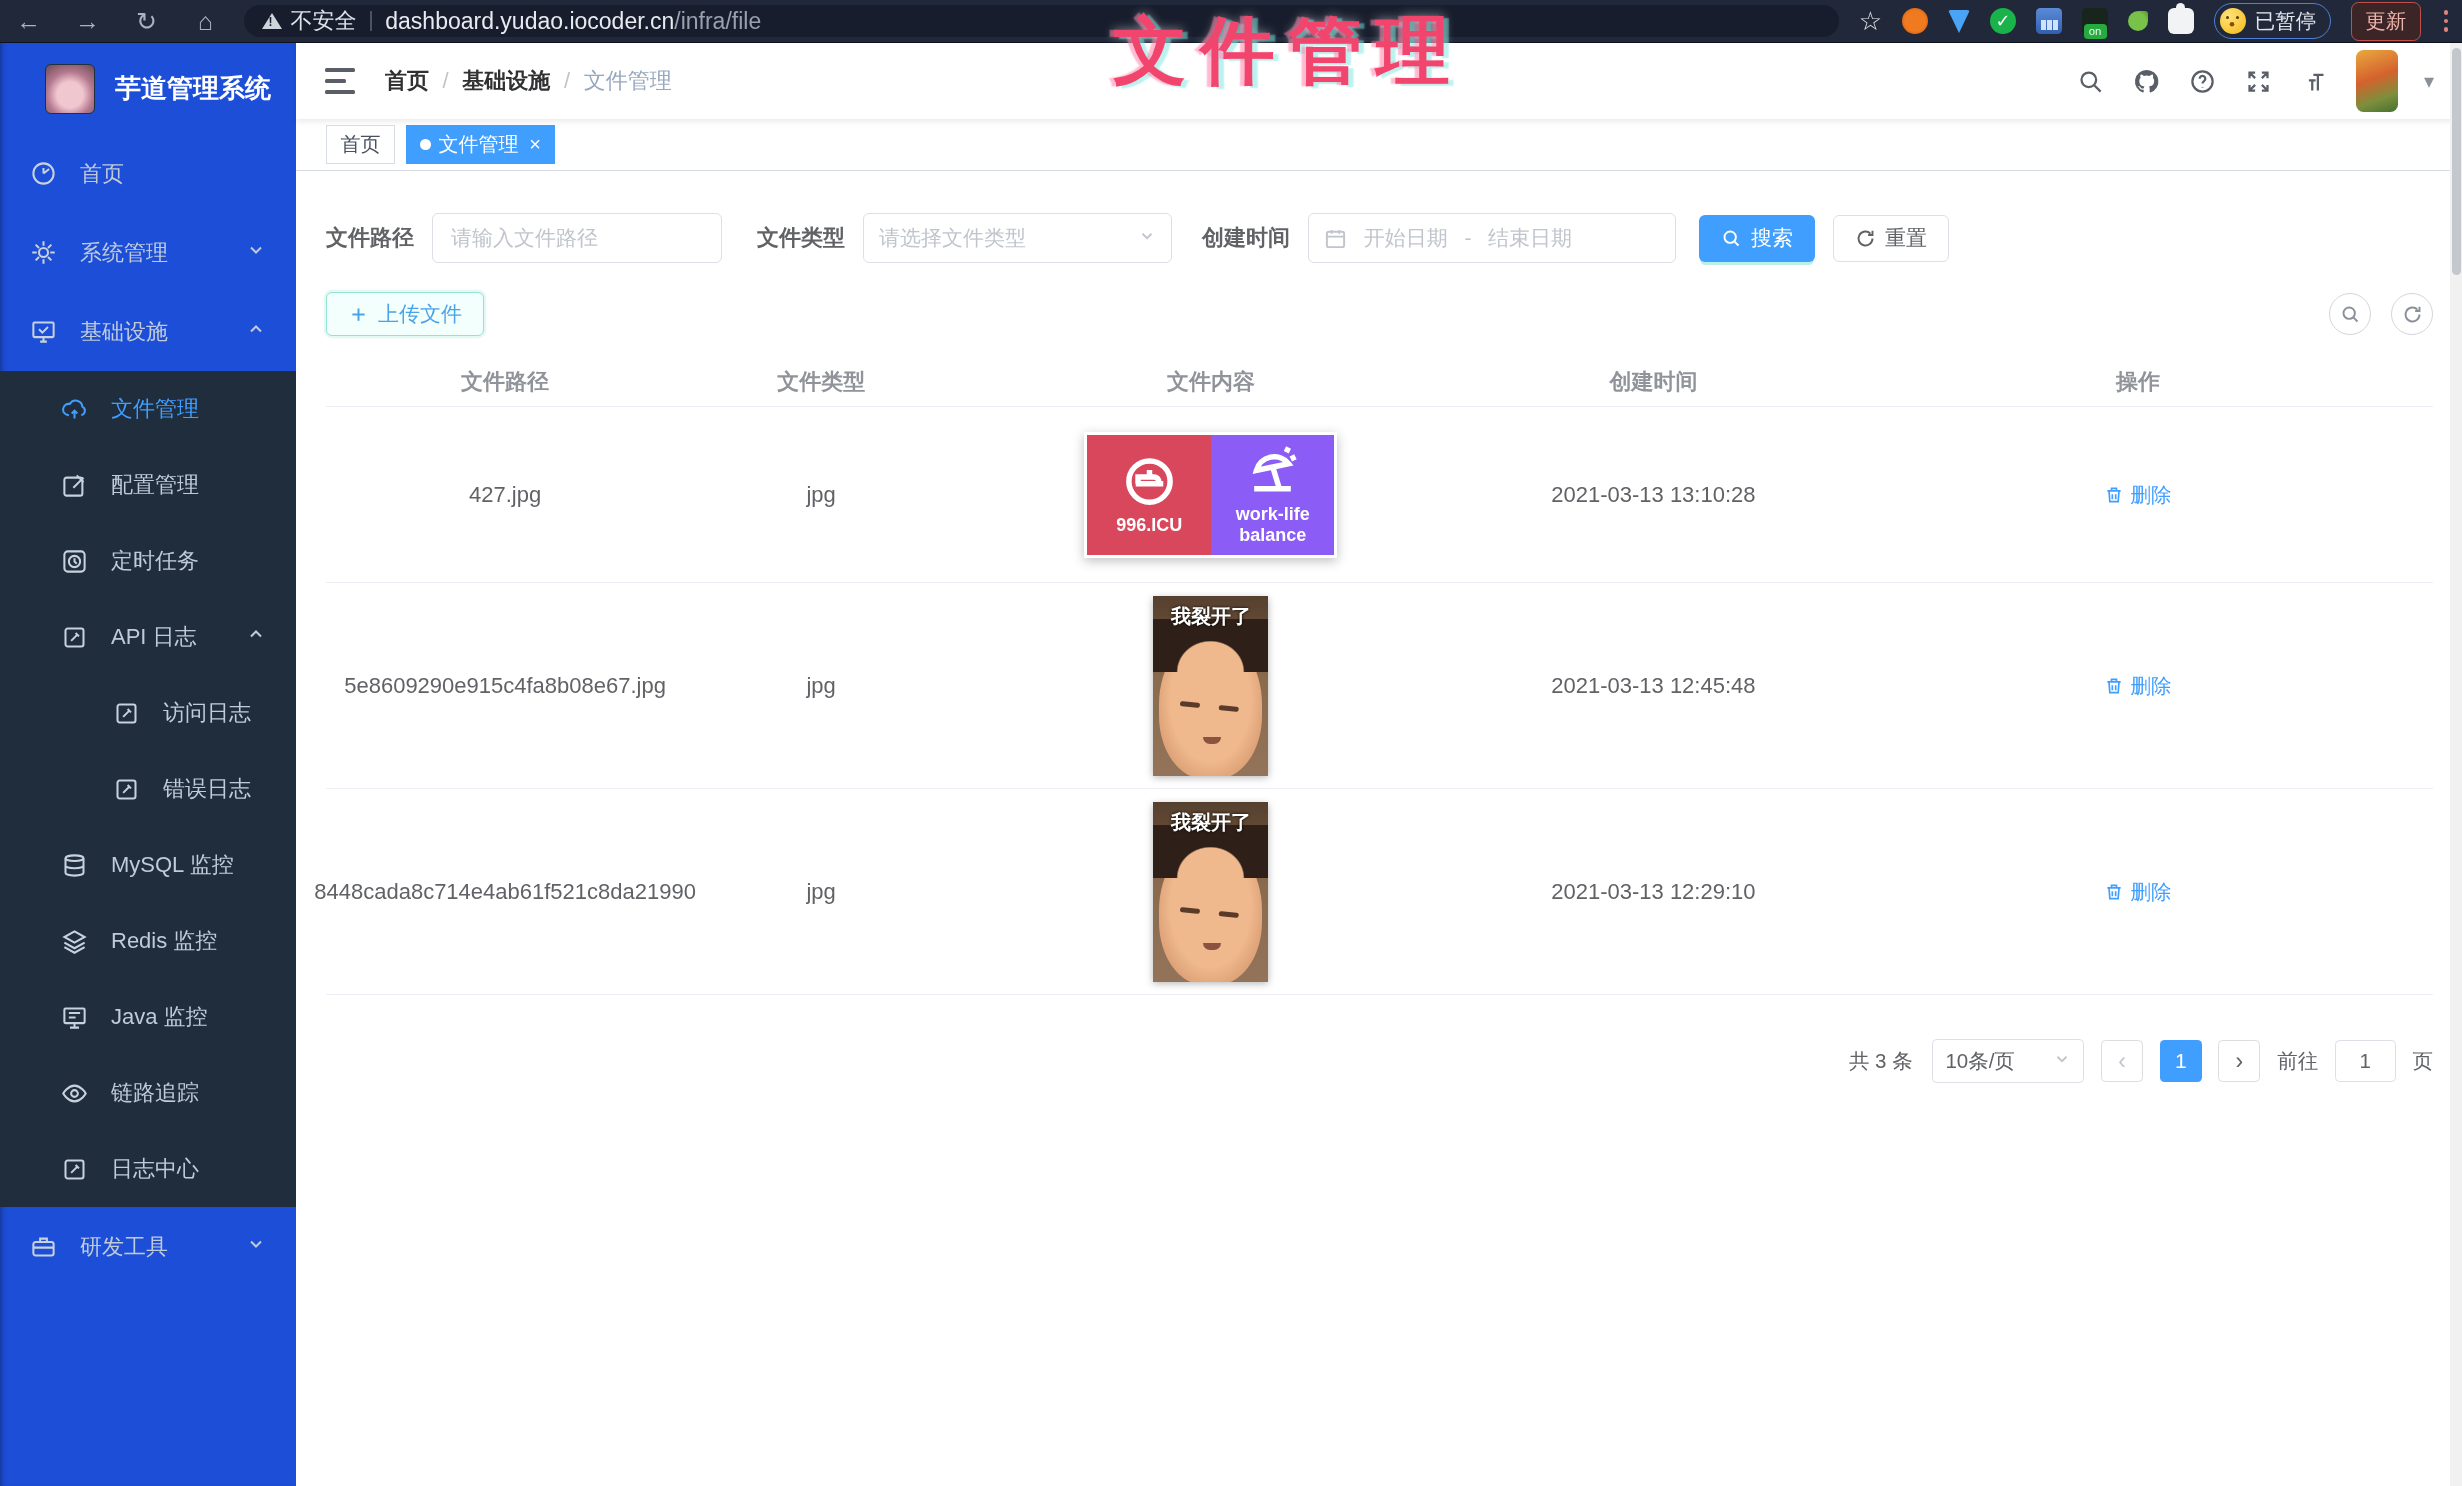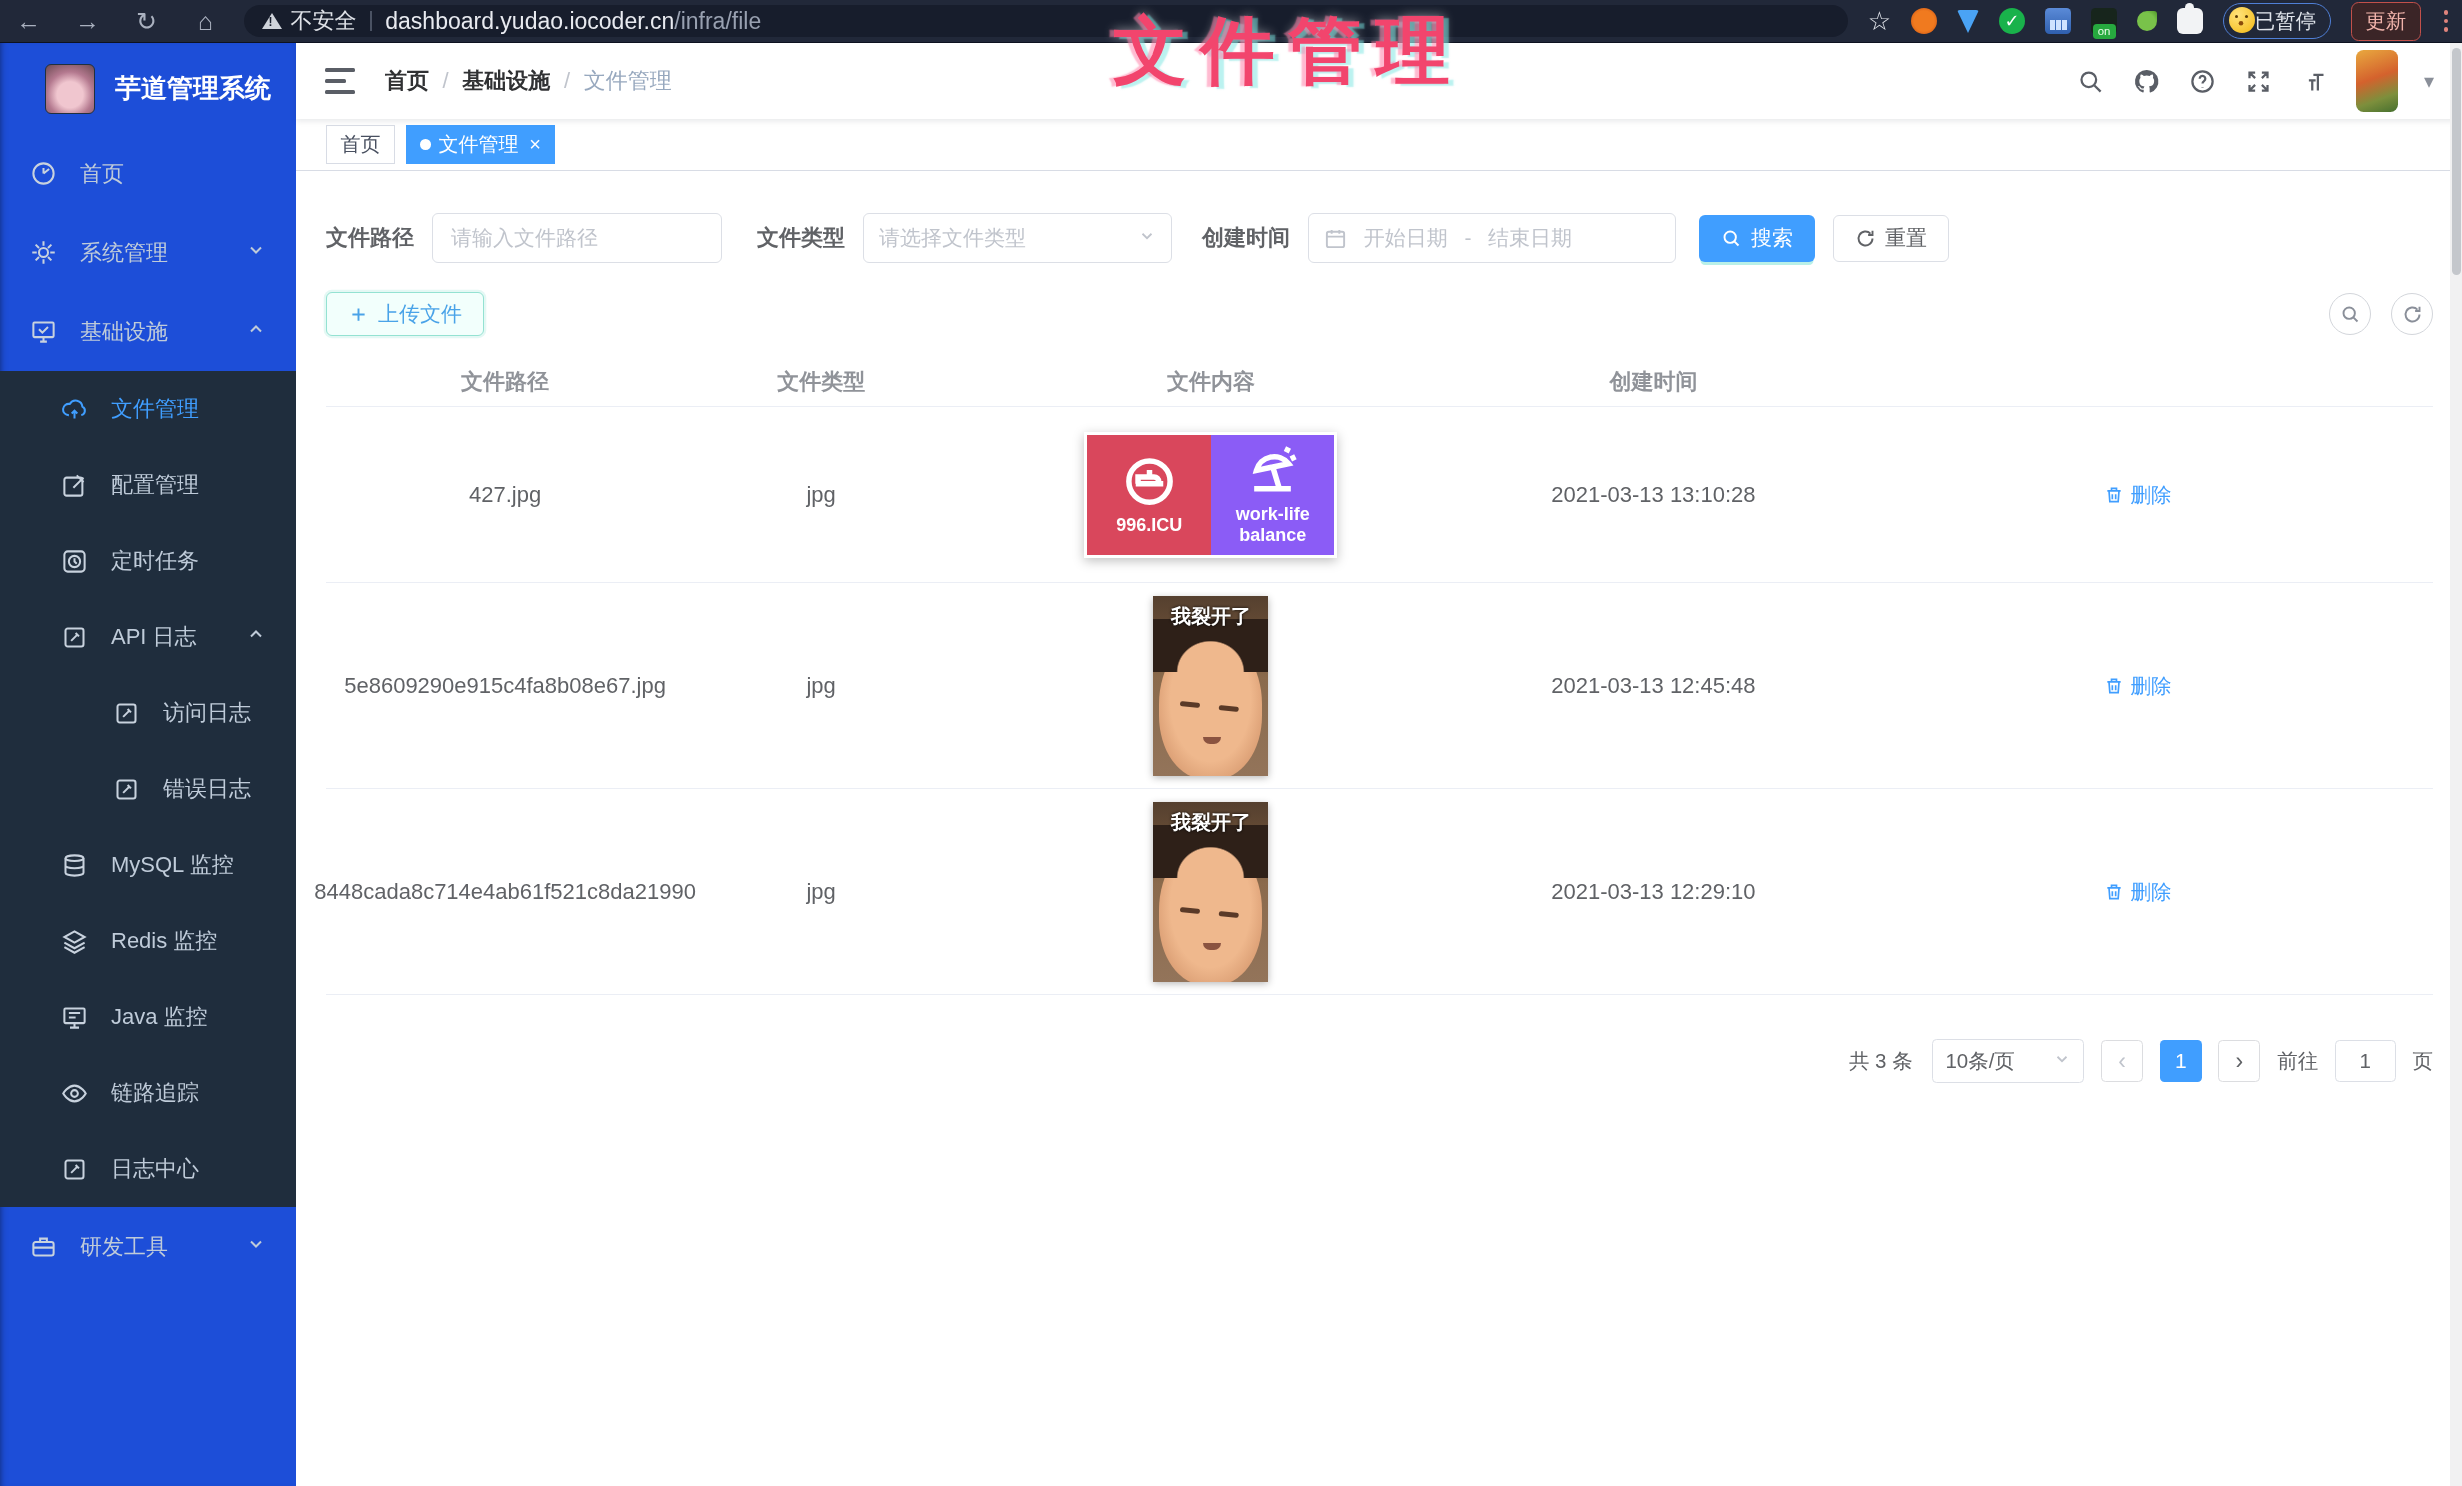--- a/index.html
+++ b/index.html
@@ -34,21 +34,21 @@
   .ext-chart { background:linear-gradient(180deg,#5b8bd8,#2f5fae); border-radius:4.5px; position:relative; }
   .ext-chart:after{ content:""; position:absolute; left:4.5px; right:4.5px; bottom:3.8px; height:10.6px;
     background:linear-gradient(90deg,#cfe2ff 30%, transparent 30%, transparent 35%, #cfe2ff 35%, #cfe2ff 65%, transparent 65%, transparent 70%, #cfe2ff 70%); }
   .ext-on { background:#17251c; border-radius:4.5px; position:relative; }
   .ext-on:after { content:"on"; position:absolute; left:1.5px; right:1.5px; bottom:-4.5px; height:15px;
     background:#27aa3f; color:#eaffea; border-radius:3.8px; font-size:11.4px; text-align:center; line-height:15px; }
   .ext-leaf { background:radial-gradient(circle at 40% 60%, #79c24a 60%, #4d9427); border-radius:50% 3px 50% 50%; width:20px; height:20px; }
   .ext-puzzle { background:#f2f3f5; border-radius:6px; position:relative; }
   .ext-puzzle:after { content:""; position:absolute; top:-5.3px; left:8.3px; width:9px; height:9px;
     background:#f2f3f5; border-radius:50%; }
-  .paused-pill { display:flex; align-items:flex-start; border:1.5px solid #4f7fd6;
+  .paused-pill { display:flex; align-items:center; gap:9px; border:1.5px solid #4f7fd6;
     border-radius:18px; padding:3px 13.6px 3px 4.5px;font-family:Liberation Serif, serif; }
   .emoji-face { width:26px; height:26px; border-radius:50%;
     background:radial-gradient(circle at 35% 30%, #ffe27a, #f4b913); position:relative; }
   .emoji-face:after { content:""; position:absolute; left:6px; top:7.6px; width:3.8px; height:3.8px;
     border-radius:50%; background:#5a3b07; box-shadow:10px 0 0 #5a3b07, 4.5px 6.8px 0 0.8px #8a4b0a; }
   .paused-pill span { color:#dfe3ea; font-size:20.5px; }
   .update-btn { border:1.5px solid #c2504a; background:#3b2527; color:#f0b3ab;
     border-radius:7.6px; font-size:20.5px; padding:4.5px 13.6px; }
   .kebab { display:flex; flex-direction:column; gap:3.8px; margin-left:3px; }
   .kebab i { width:4.5px; height:4.5px; border-radius:50%; background:#e0837c; }
@@ -521,20 +521,21 @@
           </span>
       </span>
     </div>
 
     <div class="grid-table">
       <div class="t-row t-head">
         <span>文件路径</span>
         <span>文件类型</span>
         <span>文件内容</span>
         <span>创建时间</span>
+        <span>操作</span>
       </div>
 
       <div class="t-row row-h1">
         <span class="t-cell">427.jpg</span>
         <span class="t-cell">jpg</span>
         <span class="t-cell">
           <span class="banner-thumb">
             <span class="bt-half" style="background:#d9475c;">
               <svg viewBox="0 0 24 24">
                   <circle cx="12" cy="12" r="9"></circle>

